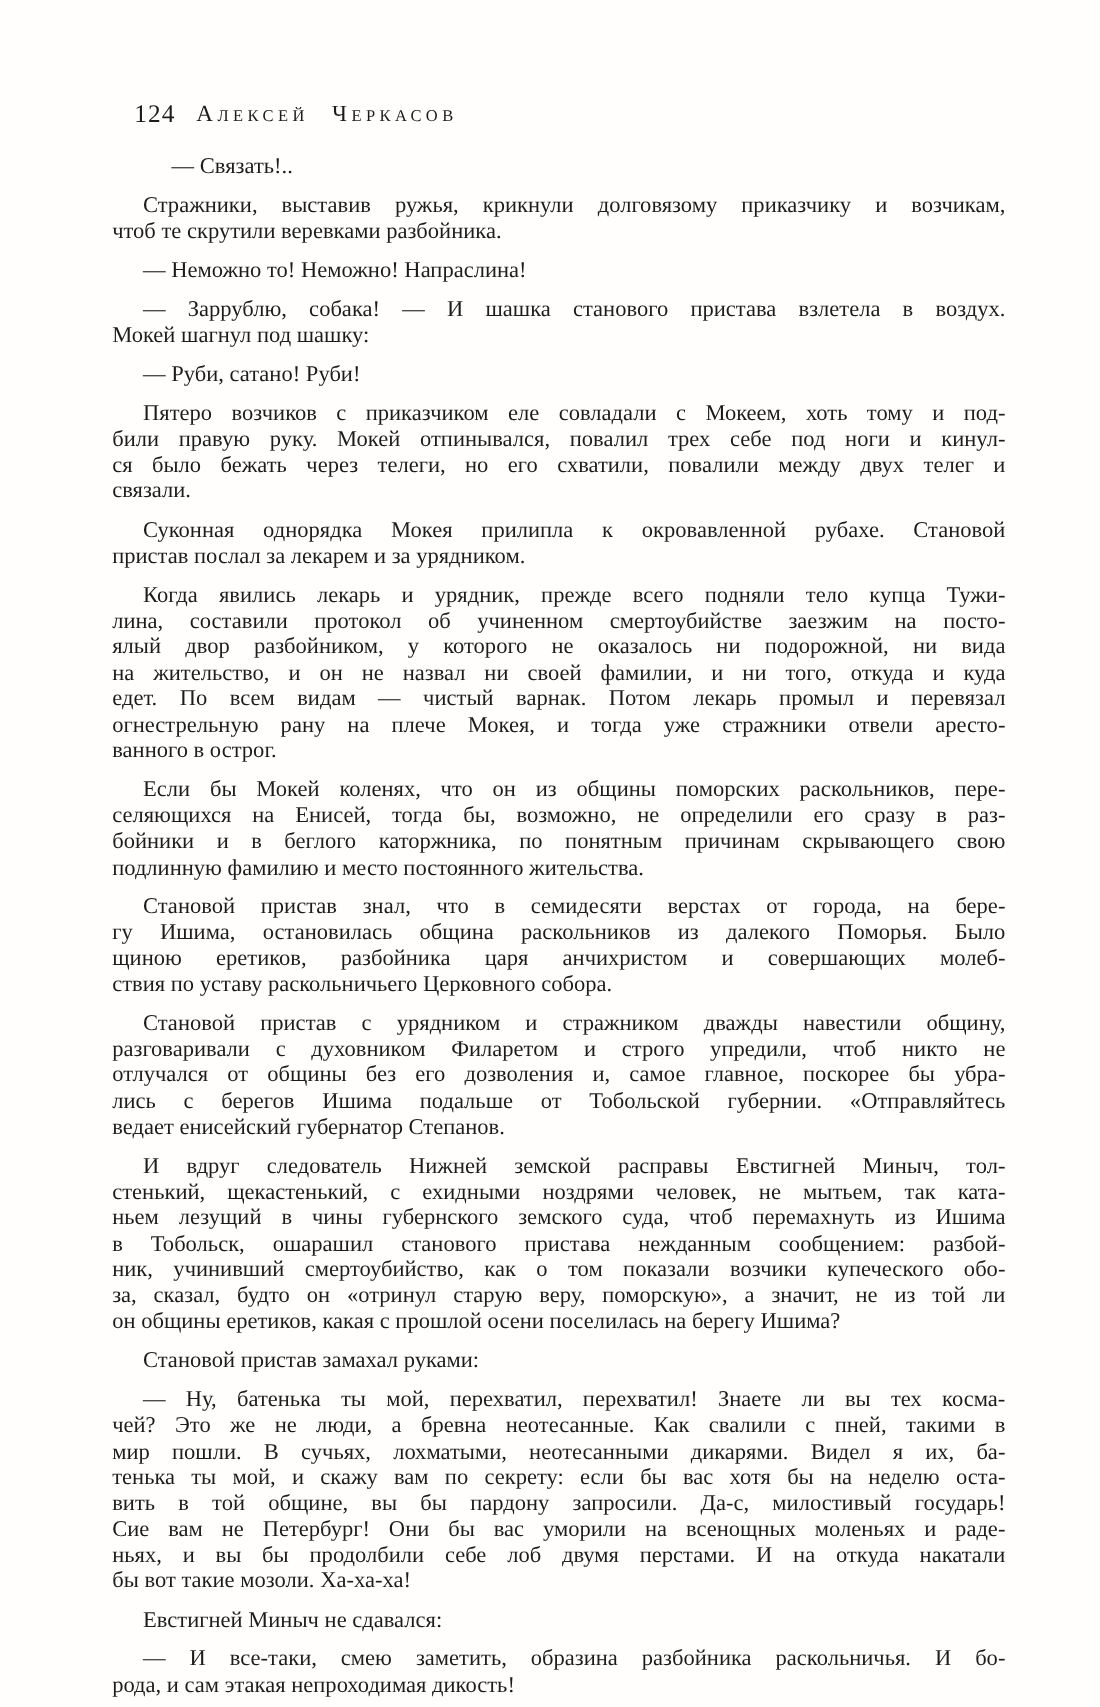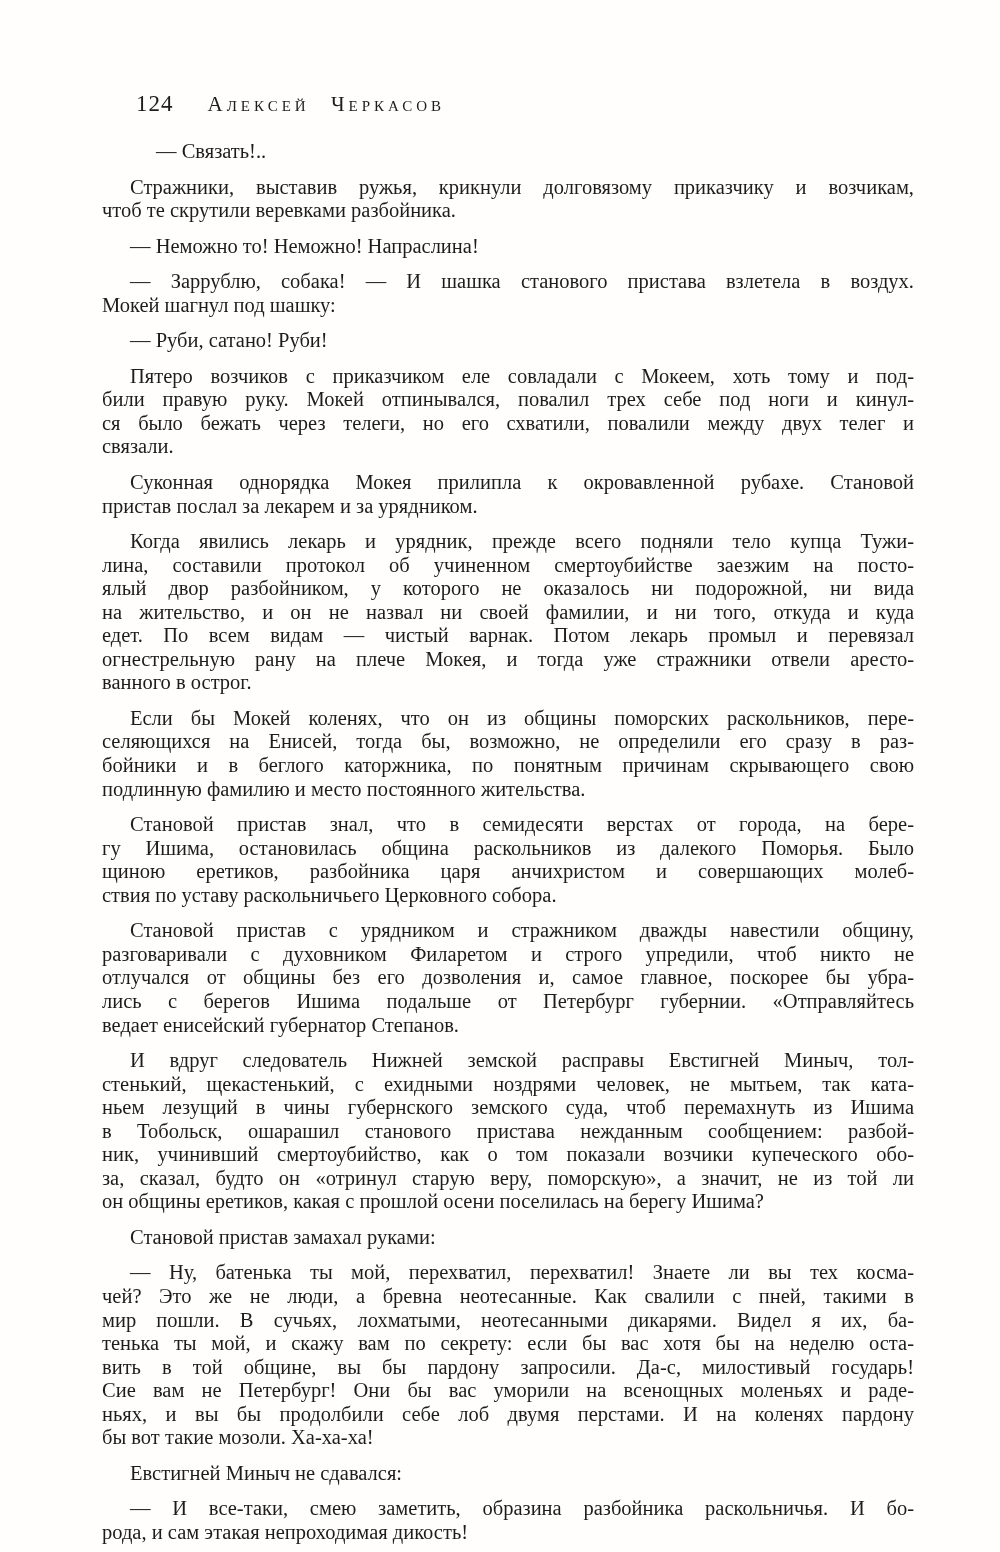--- a/index.html
+++ b/index.html
@@ -18,32 +18,32 @@
     width: 1000px;
     height: 1552px;
     background: #fffefd;
     color: #1c1c1c;
     font-family: "Liberation Serif", "DejaVu Serif", serif;
     -webkit-font-smoothing: antialiased;
   }
   .running-head {
     position: absolute;
     top: 92px;
-    left: 136px;
+    left: 122px;
     display: flex;
-    align-items: flex-end;
+    align-items: center;
     white-space: nowrap;
   }
   .folio {
     font-size: 23px;
     line-height: 1;
     letter-spacing: 1px;
   }
   .running-title {
-    margin-left: 34px;
+    margin-left: 19px;
     font-size: 21px;
     line-height: 1;
     font-variant: small-caps;
     letter-spacing: 4px;
     word-spacing: 12px;
   }
   .body-text {
     position: absolute;
     top: 128px;
     left: 90px;
@@ -126,21 +126,21 @@
       <div class="para">
         <div class="line first">Становой пристав знал, что в семидесяти верстах от города, на бере-</div>
         <div class="line">гу Ишима, остановилась община раскольников из далекого Поморья. Было</div>
         <div class="line">щиною еретиков, разбойника царя анчихристом и совершающих молеб-</div>
         <div class="line end">ствия по уставу раскольничьего Церковного собора.</div>
       </div>
       <div class="para">
         <div class="line first">Становой пристав с урядником и стражником дважды навестили общину,</div>
         <div class="line">разговаривали с духовником Филаретом и строго упредили, чтоб никто не</div>
         <div class="line">отлучался от общины без его дозволения и, самое главное, поскорее бы убра-</div>
-        <div class="line">лись с берегов Ишима подальше от Петербург губернии. «Отправляйтесь</div>
+        <div class="line">лись с берегов Ишима подальше от Тобольской губернии. «Отправляйтесь</div>
         <div class="line end">ведает енисейский губернатор Степанов.</div>
       </div>
       <div class="para">
         <div class="line first">И вдруг следователь Нижней земской расправы Евстигней Миныч, тол-</div>
         <div class="line">стенький, щекастенький, с ехидными ноздрями человек, не мытьем, так ката-</div>
         <div class="line">ньем лезущий в чины губернского земского суда, чтоб перемахнуть из Ишима</div>
         <div class="line">в Тобольск, ошарашил станового пристава нежданным сообщением: разбой-</div>
         <div class="line">ник, учинивший смертоубийство, как о том показали возчики купеческого обо-</div>
         <div class="line">за, сказал, будто он «отринул старую веру, поморскую», а значит, не из той ли</div>
         <div class="line end">он общины еретиков, какая с прошлой осени поселилась на берегу Ишима?</div>
@@ -148,21 +148,21 @@
       <div class="para">
         <div class="line first end">Становой пристав замахал руками:</div>
       </div>
       <div class="para">
         <div class="line first">— Ну, батенька ты мой, перехватил, перехватил! Знаете ли вы тех косма-</div>
         <div class="line">чей? Это же не люди, а бревна неотесанные. Как свалили с пней, такими в</div>
         <div class="line">мир пошли. В сучьях, лохматыми, неотесанными дикарями. Видел я их, ба-</div>
         <div class="line">тенька ты мой, и скажу вам по секрету: если бы вас хотя бы на неделю оста-</div>
         <div class="line">вить в той общине, вы бы пардону запросили. Да-с, милостивый государь!</div>
         <div class="line">Сие вам не Петербург! Они бы вас уморили на всенощных моленьях и раде-</div>
-        <div class="line">ньях, и вы бы продолбили себе лоб двумя перстами. И на коленях пардону</div>
+        <div class="line">ньях, и вы бы продолбили себе лоб двумя перстами. И на откуда накатали</div>
         <div class="line end">бы вот такие мозоли. Ха-ха-ха!</div>
       </div>
       <div class="para">
         <div class="line first end">Евстигней Миныч не сдавался:</div>
       </div>
       <div class="para">
         <div class="line first">— И все-таки, смею заметить, образина разбойника раскольничья. И бо-</div>
         <div class="line end">рода, и сам этакая непроходимая дикость!</div>
       </div>
       <div class="para">

